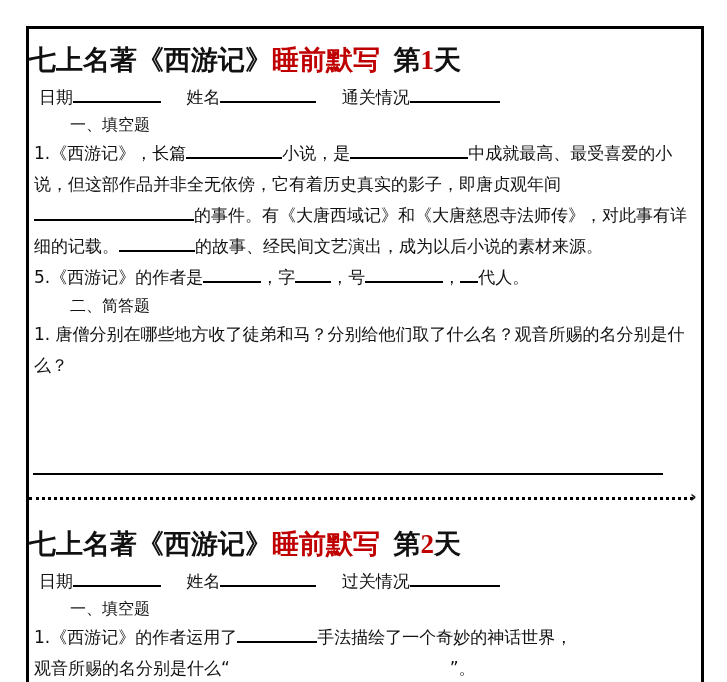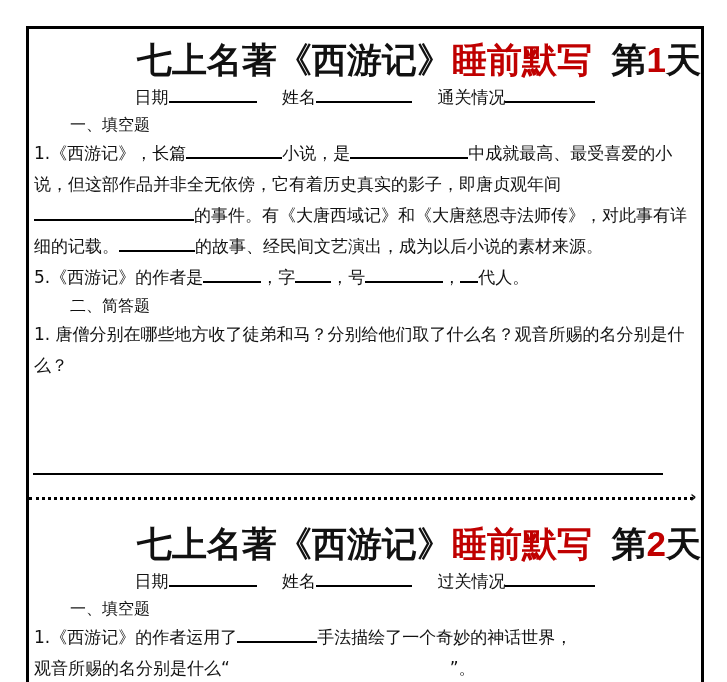--- a/index.html
+++ b/index.html
@@ -1,24 +1,24 @@
 <!DOCTYPE html>
 <html><head>
 <meta charset="utf-8">
 <style>
   html, body { margin: 0; padding: 0; background: #ffffff; }
   body { width: 727px; height: 682px; overflow: hidden; position: relative;
          font-family: "DejaVu Serif", "Liberation Serif", serif; color: #111; }
   .frame { position: absolute; left: 26px; top: 26px; width: 678px; height: 700px;
            border: 3px solid #000; border-bottom: none; box-sizing: border-box; }
   .section { position: absolute; left: 29px; width: 672px; }
-  .title { text-align: right; font-size: 35px; font-weight: bold; letter-spacing: 0px;
-           font-family: Liberation Sans, sans-serif; height: 44px; line-height: 44px; }
+  .title { text-align: left; font-size: 27px; font-weight: bold; letter-spacing: 0px;
+           font-family: Liberation Serif, serif; height: 44px; line-height: 44px; }
   .title .red { color: #c00000; }
-  .meta { text-align: center; font-size: 17px; height: 30px; line-height: 30px;
+  .meta { text-align: left; font-size: 17px; height: 30px; line-height: 30px;
           font-family: "DejaVu Sans", sans-serif; }
   .meta .field { display: inline-block; margin: 0 10px; }
   .blank { display: inline-block; border-bottom: 2px solid #000; vertical-align: baseline;
            height: 14px; }
   .heading { font-size: 16px; line-height: 26px; padding-left: 5px;
              font-family: "DejaVu Sans", sans-serif; margin-left: 36px; }
   .para { font-size: 17px; line-height: 31px; padding-left: 5px; padding-right: 6px;
           font-family: "DejaVu Sans", sans-serif; }
   .answer-line { position: absolute; left: 33px; width: 630px; height: 0; border-top: 2px solid #000; }
   .cut-line { position: absolute; left: 29px; width: 664px; height: 0; border-top: 3px dotted #000; }

